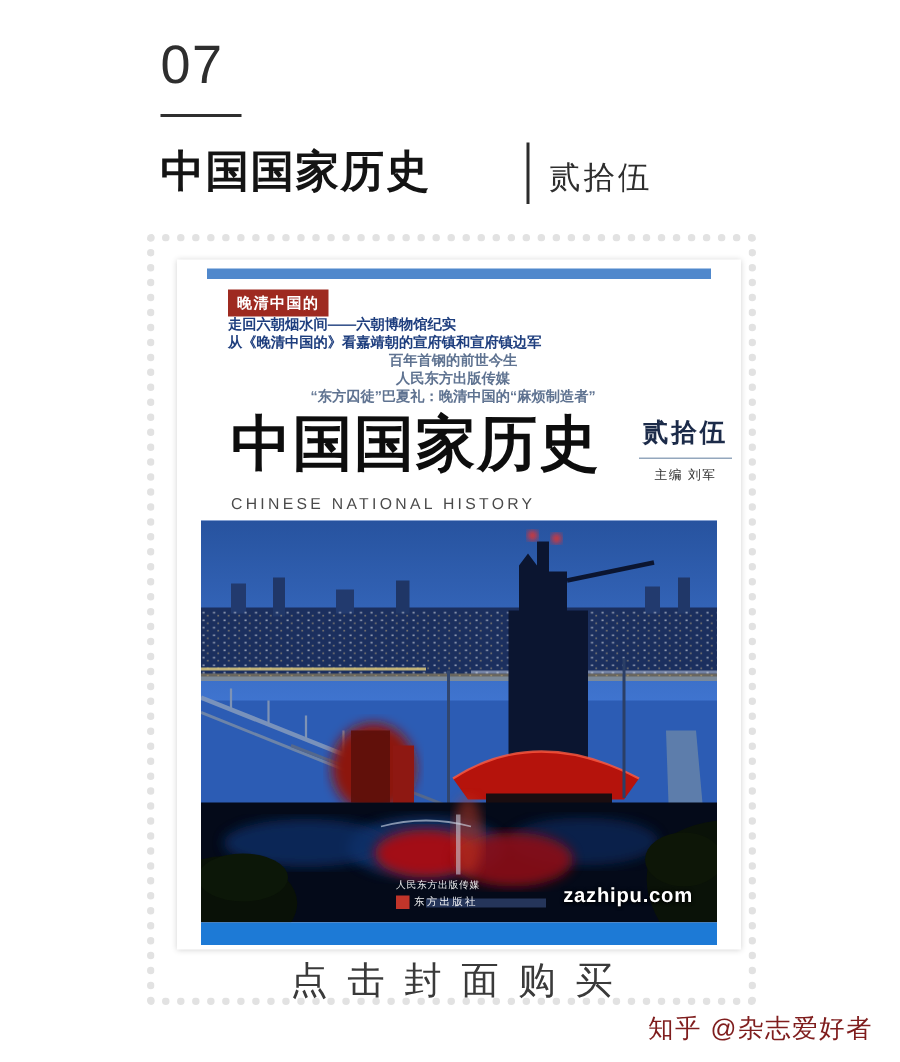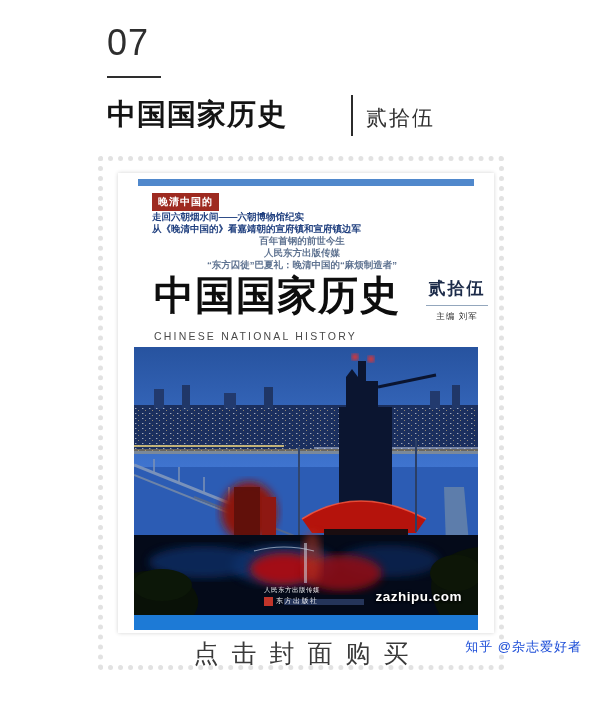--- a/index.html
+++ b/index.html
@@ -44,21 +44,21 @@
   #publisher-line2 { font-size:7px; letter-spacing:1.5px; opacity:.92; }
   #site-badge { right:16px; top:242px; font-size:13.5px; font-weight:700; color:#ffffff;
                 text-shadow:0 0 3px rgba(0,0,0,.9), 0 1px 2px rgba(0,0,0,.8); letter-spacing:.5px; }
   #cover-bottomband { left:16px; top:442px; width:344px; height:15px; background:#1d7ad6; }
 
   
   #cta { left:0; top:472px; width:100%; height:40px; display:flex; align-items:center; justify-content:center;
          font-size:25px; color:#3a3a3a; letter-spacing:13px; padding-left:13px; }
 
   
-  #watermark { right:18px; top:638px; font-size:13px; color:#1d4ed8;
+  #watermark { right:18px; top:674px; font-size:17px; color:#7f1d1d;
                text-shadow:0 1px 0 #ffffff; letter-spacing:1px; }
 </style>
 </head>
 <body>
 
 <div class="abs" id="index-number">07</div>
 <div class="abs" id="index-underline"></div>
 <div class="abs" id="page-title">中国国家历史</div>
 <div class="abs" id="header-divider"></div>
 <div class="abs" id="header-issue">贰拾伍</div>

